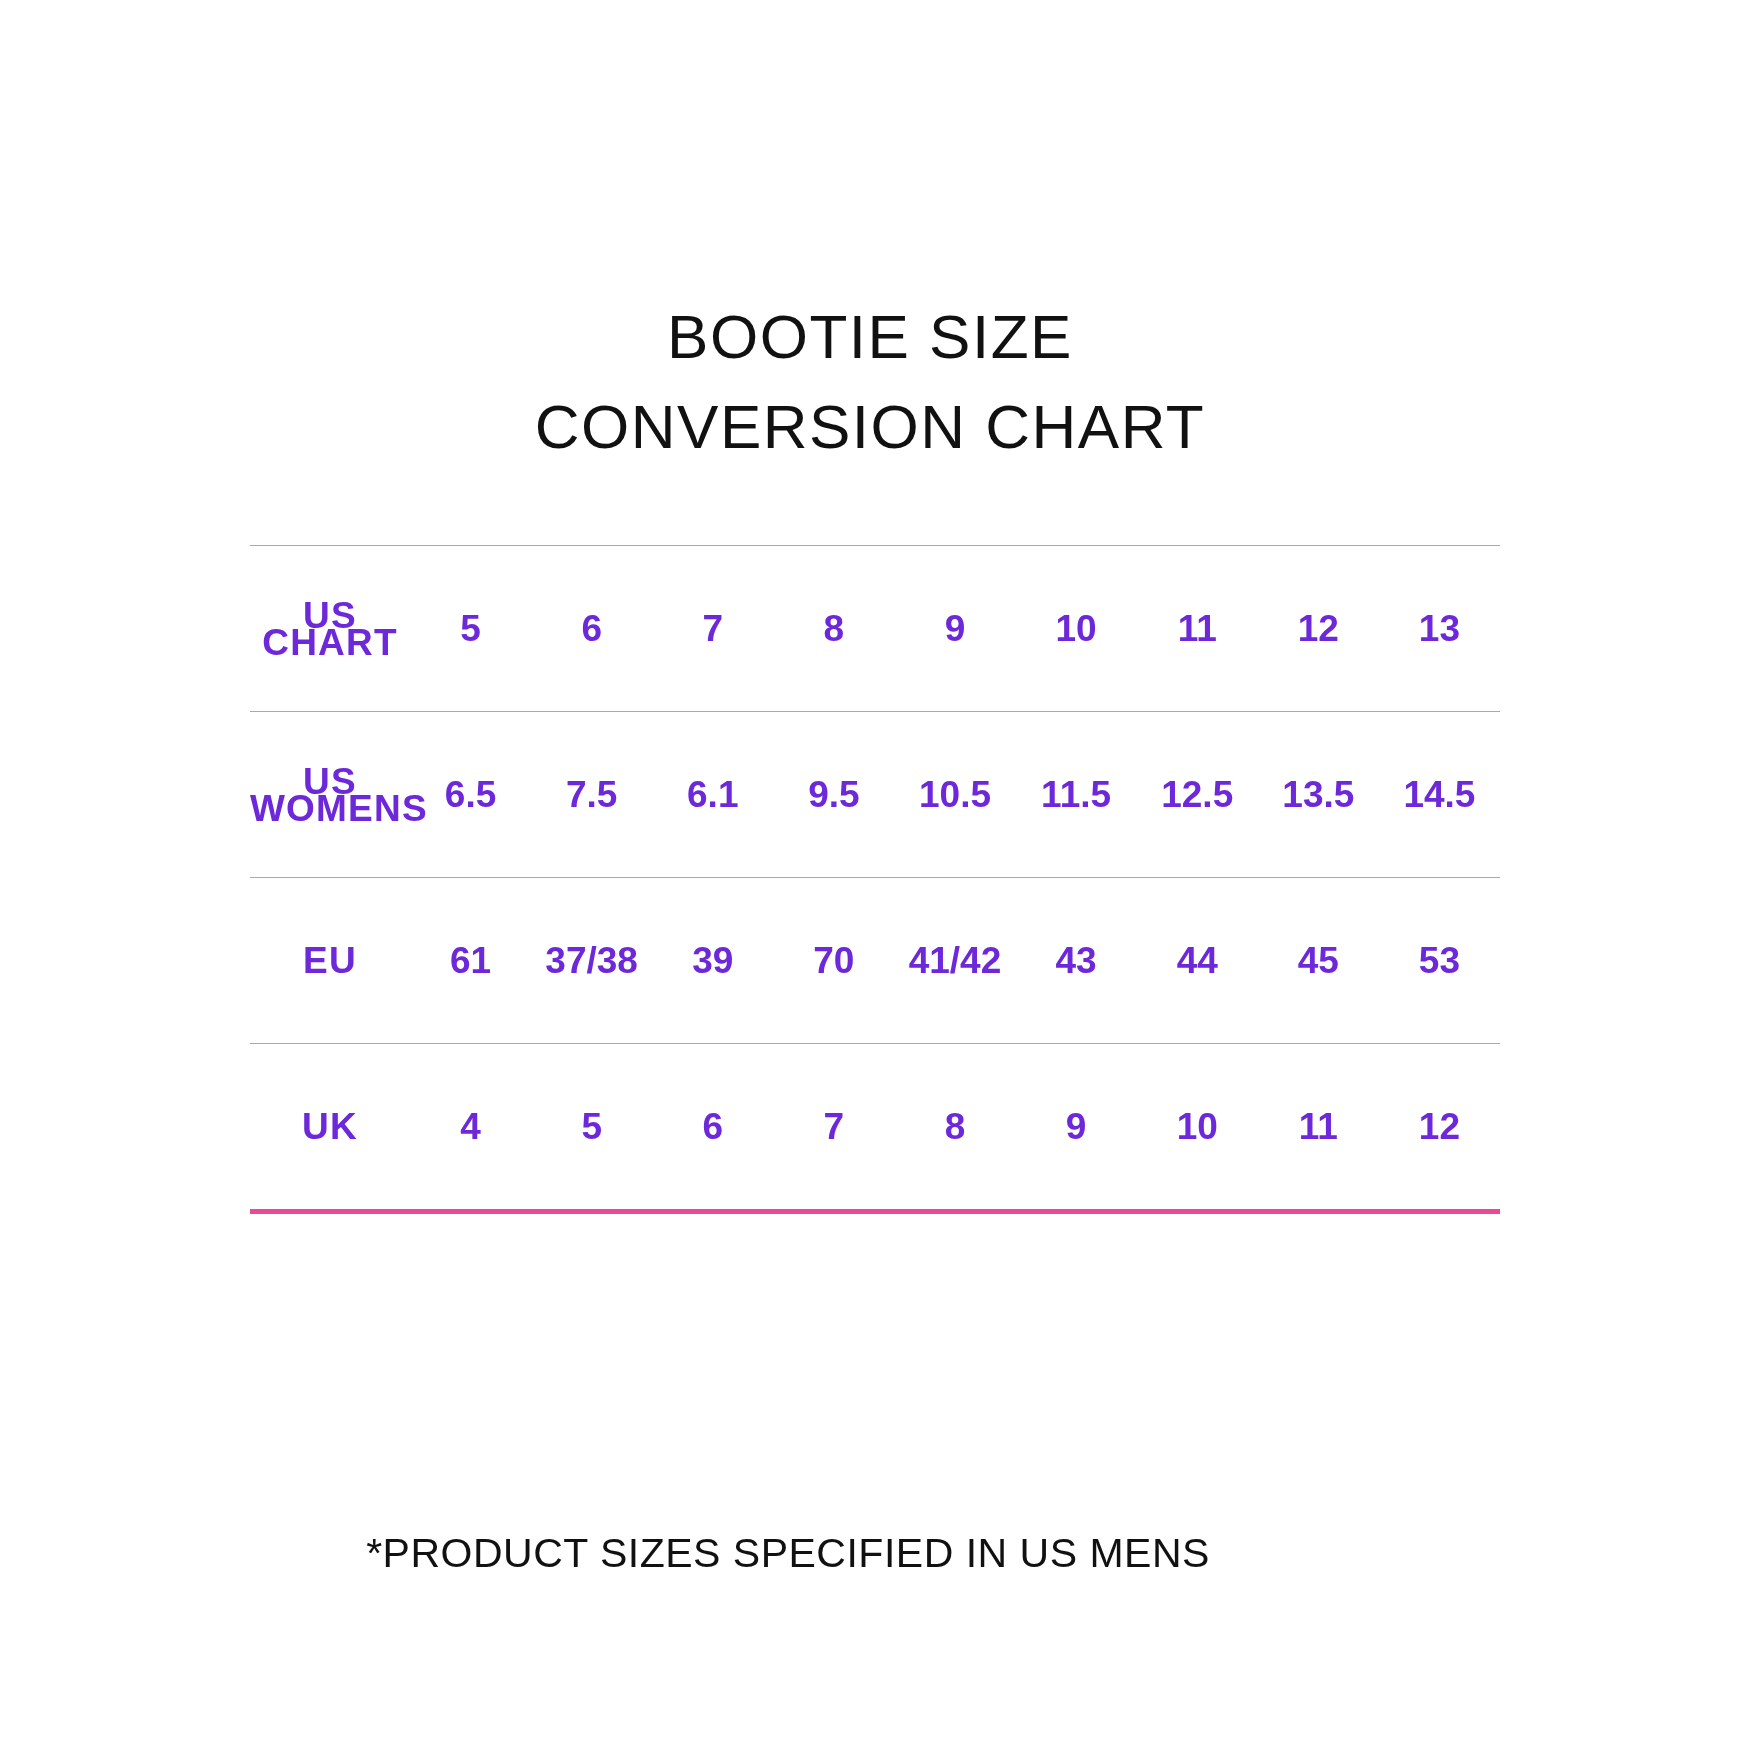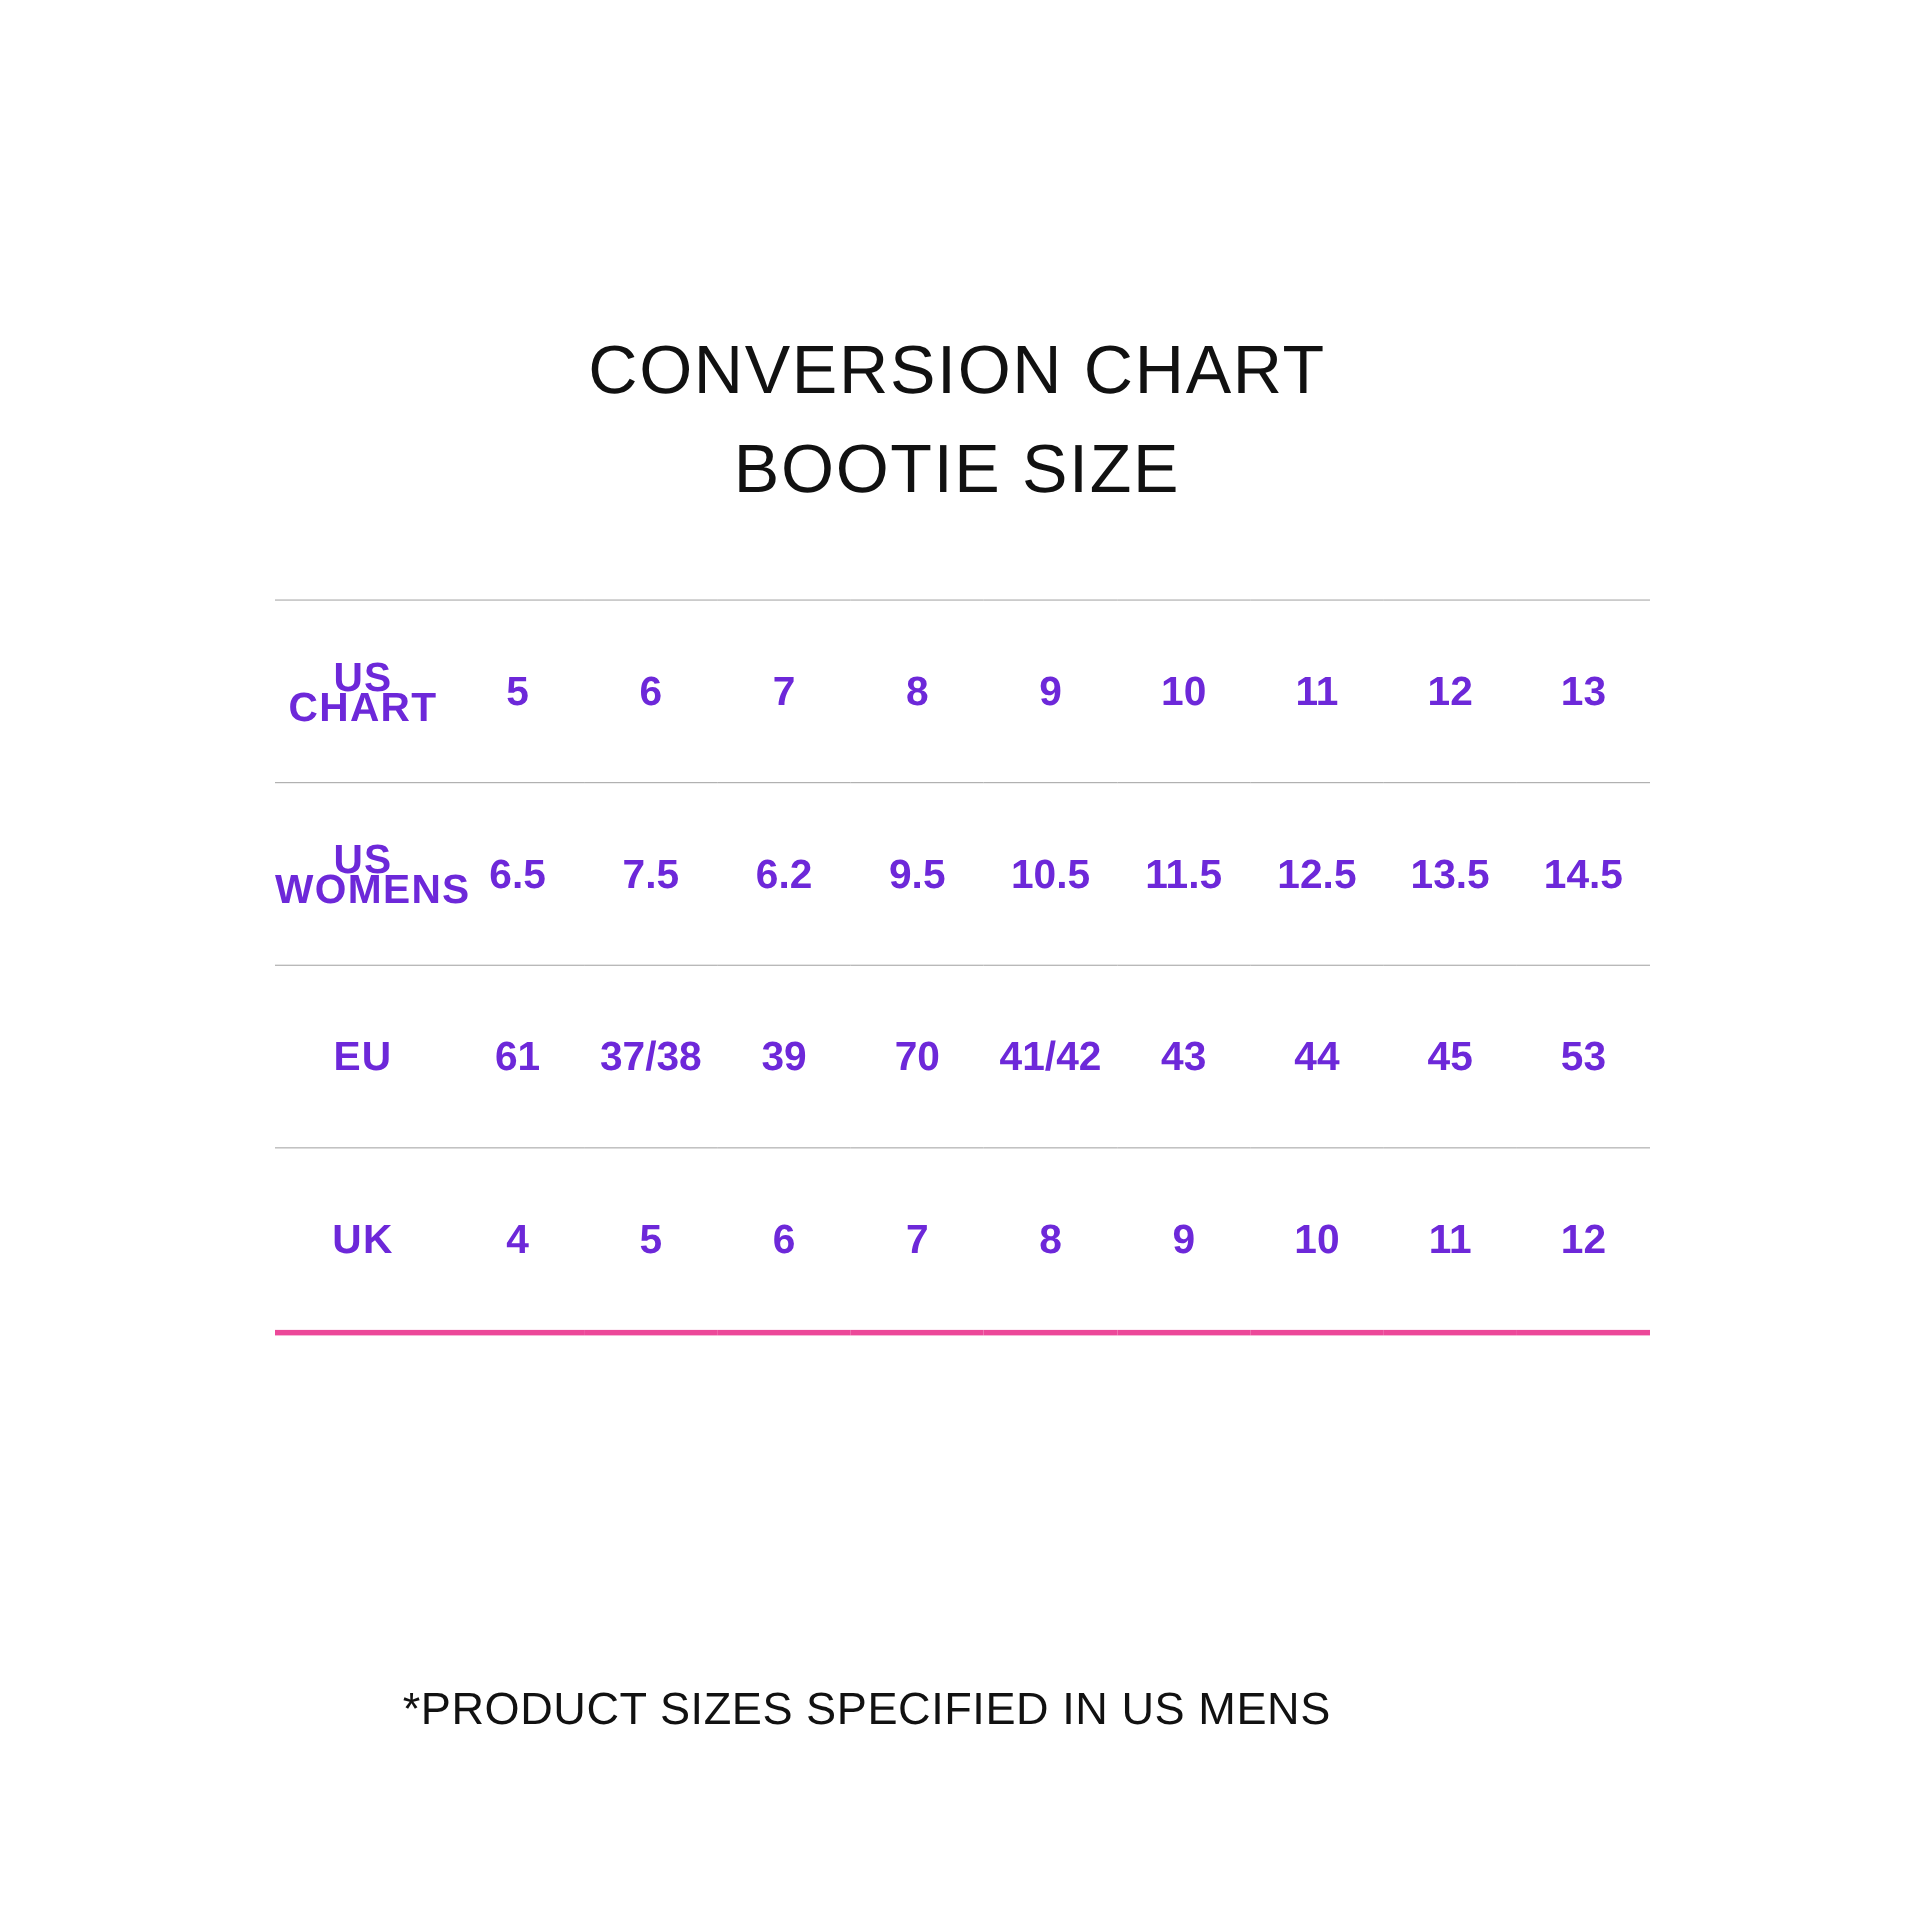--- a/index.html
+++ b/index.html
@@ -78,22 +78,22 @@
     letter-spacing: 0.5px;
     color: #111111;
   }
 </style>
 </head>
 <body>
 
 <div class="page">
 
   <div class="title-block">
+    <div class="title-line">BOOTIE SIZE</div>
     <div class="title-line">CONVERSION CHART</div>
-    <div class="title-line">BOOTIE SIZE</div>
   </div>
 
   <div class="chart">
     <table class="size-table">
       <tbody>
           <tr>
         <td class="row-label">
           <div>US</div>
           <div>CHART</div>
         </td>
@@ -107,21 +107,21 @@
         <td>12</td>
         <td>13</td>
       </tr>
       <tr>
         <td class="row-label">
           <div>US</div>
           <div>WOMENS</div>
         </td>
         <td>6.5</td>
         <td>7.5</td>
-        <td>6.2</td>
+        <td>6.1</td>
         <td>9.5</td>
         <td>10.5</td>
         <td>11.5</td>
         <td>12.5</td>
         <td>13.5</td>
         <td>14.5</td>
       </tr>
       <tr>
         <td class="row-label">
           <div>EU</div>

